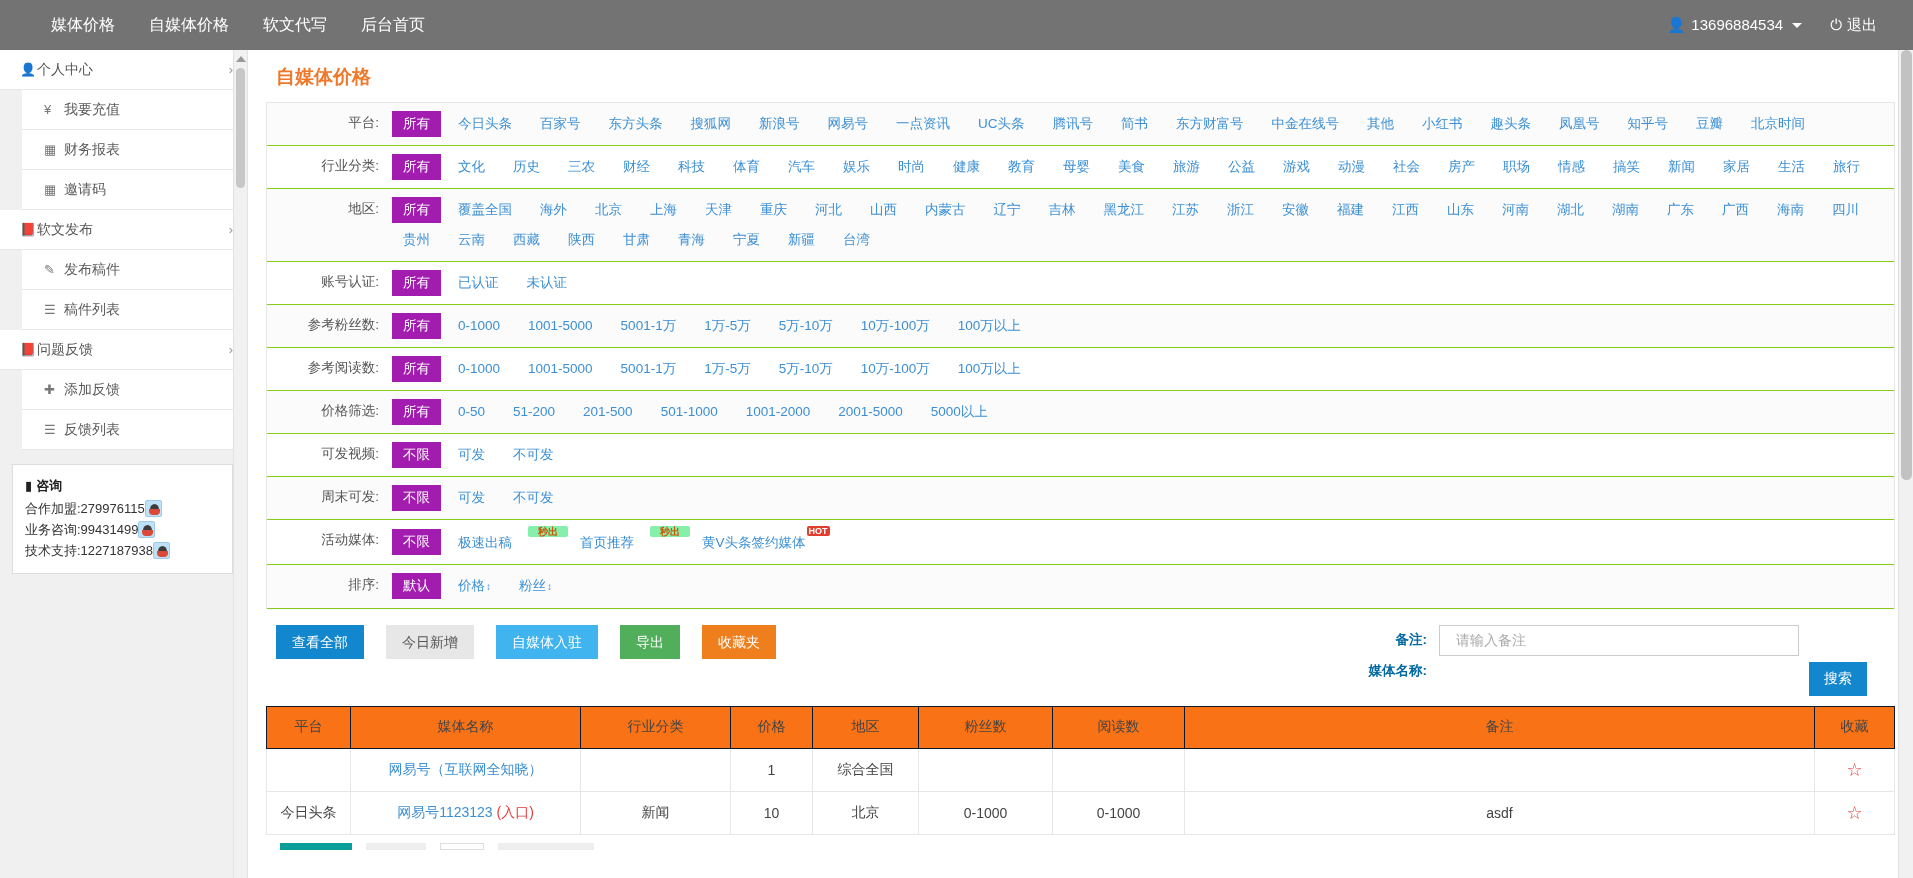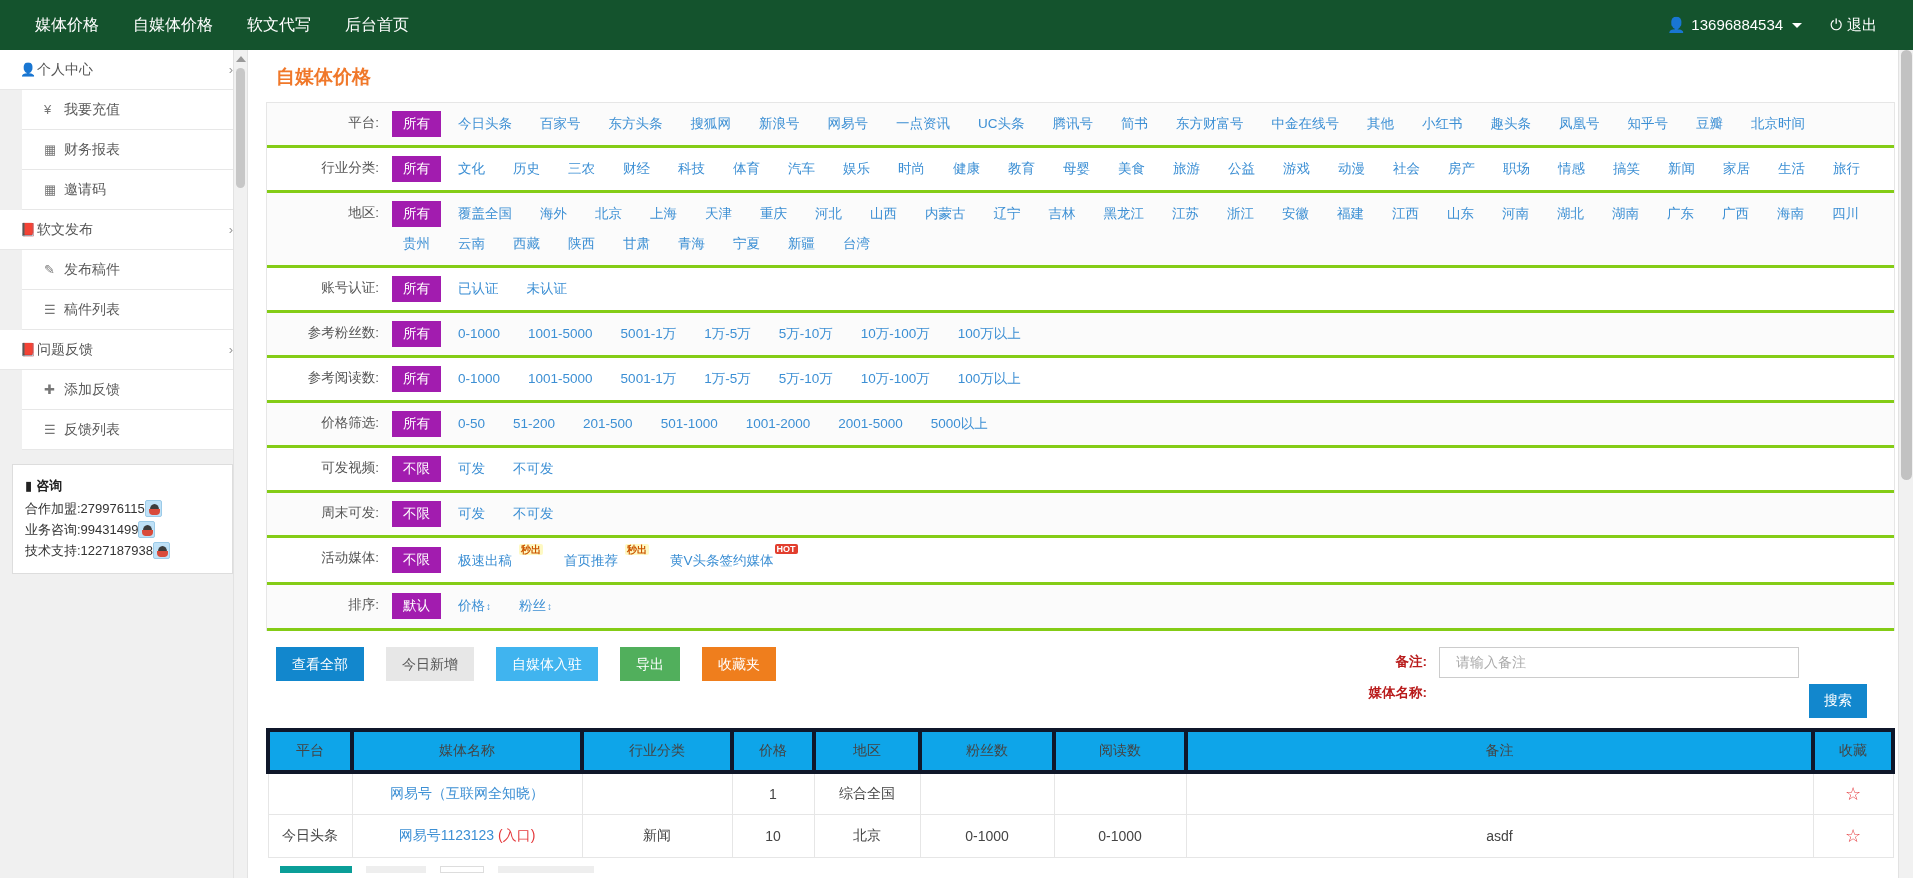--- a/index.html
+++ b/index.html
@@ -9,25 +9,26 @@
     font-family: "Liberation Sans", "DejaVu Sans", sans-serif;
     font-size: 14px;
     color: #333;
     background: #f5f5f5;
     overflow: hidden;
   }
 
   
   .navbar {
     height: 50px;
-    background: #14532d;
+    background: #737373;
     display: flex;
     align-items: center;
     position: relative;
     z-index: 20;
+    padding-left: 16px;
   }
   .nav-left { display: flex; align-items: center; padding-left: 18px; }
   .nav-link {
     color: #ffffff;
     padding: 0 17px;
     font-size: 16px;
     line-height: 50px;
     text-decoration: none;
     white-space: nowrap;
     cursor: pointer;
@@ -151,21 +152,21 @@
   }
 
   
   .filters {
     border: 1px solid #e6e6e6;
     border-bottom: none;
   }
   .frow {
     display: flex;
     align-items: flex-start;
-    border-bottom: 3px solid #84cc16;
+    border-bottom: 1px solid #84cc16;
     padding: 6px 0;
     min-height: 35px;
   }
   .frow:nth-child(odd) { background: #fbfbfb; }
   .frow:nth-child(even) { background: #ffffff; }
   .flabel {
     width: 122px;
     min-width: 122px;
     text-align: right;
     padding: 5px 10px 0 0;
@@ -182,22 +183,22 @@
     cursor: pointer;
     white-space: nowrap;
     line-height: 18px;
     position: relative;
   }
   .opt.active {
     background: #a21caf;
     color: #fff;
   }
   .badge-miao {
-    background:#fef9c3; color:#cc5500; font-size:10px; padding:0 2px;
-    border-radius:2px; position:relative; top:-6px; left:7px; line-height:12px;
+    background:#86efac; color:#cc5500; font-size:10px; padding:0 10px;
+    border-radius:2px; position:relative; top:-6px; left:16px; line-height:12px;
     font-weight:bold;
   }
   .badge-hot {
     background:#e23e2e; color:#fff; font-size:9px; padding:0 2px;
     border-radius:2px; position:relative; top:-7px; left:1px; line-height:11px;
     font-weight:bold;
   }
   .sortarrow { font-size:10px; margin-left:1px; }
 
   
@@ -213,36 +214,36 @@
   .btn-default { background:#e7e7e7; color:#555; }
   .btn-info    { background:#40b4ef; }
   .btn-success { background:#51af5c; }
   .btn-warning { background:#ef7e1d; }
 
   .searchbox {
     margin-left:auto; display:flex; align-items:flex-start; gap: 10px; padding-right: 28px;
   }
   .srows { display:flex; flex-direction:column; gap:6px; }
   .srow { display:flex; align-items:center; }
-  .slabel { width:86px; text-align:right; padding-right:12px; font-size:13.5px; font-weight:bold; color:#b91c1c; }
+  .slabel { width:86px; text-align:right; padding-right:12px; font-size:13.5px; font-weight:bold; color:#0369a1; }
   .sinput {
     width: 360px; height: 31px; border:1px solid #ccc; padding: 4px 16px;
     font-size:14px; color:#333; font-family: inherit; background:#fff;
   }
   .sinput::placeholder { color:#aaa; }
   .btn-search {
     background:#1287cd; color:#fff; border:none; font-size:14px;
     padding: 8px 15px; margin-top: 37px; cursor:pointer; font-family:inherit;
   }
 
   
   table.grid { width: 100%; border-collapse: collapse; font-size:14px; }
   table.grid th {
-    border: 4px solid #0f172a;
-    background: #0ea5e9;
+    border: 1px solid #0f172a;
+    background: #f97316;
     font-weight: normal;
     color: #444;
     height: 42px;
     text-align:center;
     font-size:14px;
   }
   table.grid td {
     border: 1px solid #e6e6e6;
     height: 43px;
     text-align: center;

